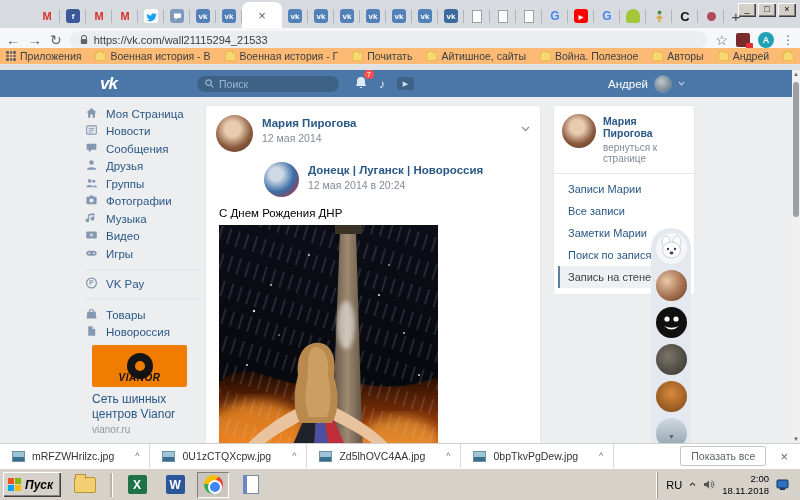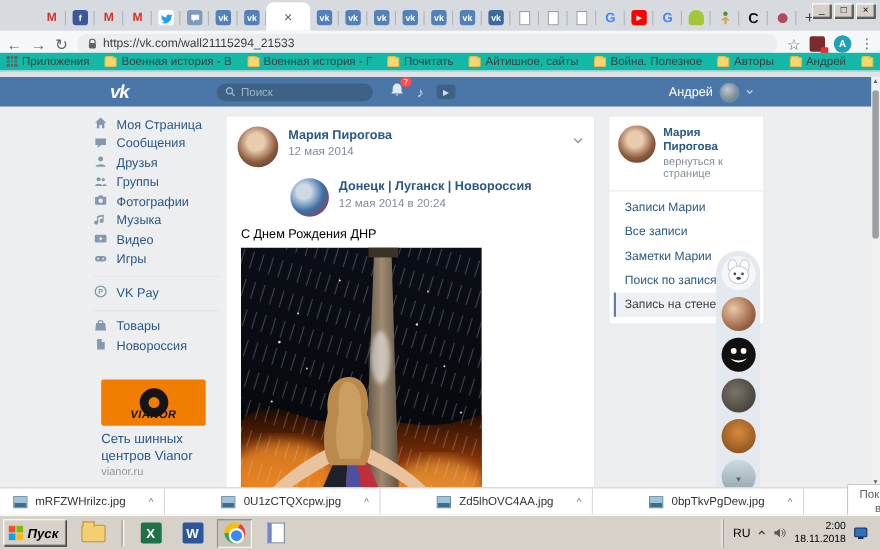--- a/index.html
+++ b/index.html
@@ -24,21 +24,21 @@
   .toolbar { position:absolute; left:0; top:28px; width:800px; height:24px; background:#f6f7f8; display:flex; align-items:center; padding:0 6px; gap:8px; }
   .navbtn { color:#5f6368; font-size:14px; line-height:1; cursor:pointer; }
   .omnibox { flex:1; height:18px; background:#ebedef; border-radius:9px; display:flex; align-items:center; padding:0 10px; gap:6px; }
   .url { font-size:11px; color:#3c4043; }
   .tb-right { display:flex; align-items:center; gap:8px; }
   .ext-badge { position:relative; width:14px; height:14px; background:#7a2c2c; border-radius:2px; cursor:pointer; }
   .ext-badge::after { content:""; position:absolute; right:-3px; bottom:-3px; width:7px; height:7px; background:#e03131; border-radius:1px; }
   .profile-chip { width:16px; height:16px; border-radius:50%; background:#21a1b5; color:#fff; font-size:9px; font-weight:bold; display:flex; align-items:center; justify-content:center; cursor:pointer; }
   .menu-dots { color:#5f6368; font-size:12px; cursor:pointer; }
 
-  .bookmarks { position:absolute; left:0; top:48px; width:800px; height:17px; background:#14b8a6; border-bottom:1px solid #e4e6e8; display:flex; align-items:center; padding:0 6px; gap:14px; font-size:10.5px; color:#3c4043; overflow:hidden; }
+  .bookmarks { position:absolute; left:0; top:48px; width:800px; height:17px; background:#fdba74; border-bottom:1px solid #e4e6e8; display:flex; align-items:center; padding:0 6px; gap:14px; font-size:10.5px; color:#3c4043; overflow:hidden; }
   .bm { display:flex; align-items:center; gap:4px; white-space:nowrap; cursor:pointer; }
   .bm-folder { width:11px; height:9px; background:#f7d774; border:1px solid #e4bc4a; border-radius:1px; position:relative; }
   .bm-folder::before { content:""; position:absolute; left:0; top:-2px; width:5px; height:2px; background:#f7d774; border:1px solid #e4bc4a; border-bottom:none; }
   .apps-grid { width:10px; height:10px; display:grid; grid-template-columns:repeat(3,1fr); gap:1px; }
   .apps-grid i { background:#5f6368; border-radius:1px; }
 
   
   .vk-header { position:absolute; left:0; top:70px; width:800px; height:27px; background:#4a76a8; display:flex; align-items:center; color:#fff; }
   .vk-logo { position:absolute; left:100px; font-weight:800; font-size:17px; font-style:italic; letter-spacing:-1px; cursor:pointer; }
   .vk-search { position:absolute; left:197px; width:142px; height:16px; background:#3d6286; border-radius:8px; display:flex; align-items:center; padding:0 8px; gap:5px; font-size:10.5px; color:#9cb5cf; cursor:text; }
@@ -87,21 +87,21 @@
 
   .dock { position:absolute; left:651px; top:131px; width:40px; height:215px; background:#e4e9ef; border-radius:20px 20px 0 0; display:flex; flex-direction:column; align-items:center; padding-top:5px; gap:6px; }
   .dock-av { width:31px; height:31px; border-radius:50%; flex:0 0 31px; position:relative; overflow:hidden; cursor:pointer; }
   .dock-caret { position:absolute; left:668px; top:336px; color:#5f6368; font-size:7px; }
 
   .scrollbar { position:absolute; right:0px; top:70px; width:8px; height:373px; background:#f0f0f0; }
   .sb-thumb { position:absolute; left:1px; top:12px; width:6px; height:135px; background:#9c9fa3; border-radius:3px; }
   .sb-arrow { position:absolute; left:0; width:8px; text-align:center; font-size:6px; color:#606468; }
 
   
-  .dlbar { position:absolute; left:0; top:443px; width:800px; height:25px; background:#fff; border-top:1px solid #cfcfcf; display:flex; align-items:center;gap:39px; }
+  .dlbar { position:absolute; left:0; top:443px; width:800px; height:25px; background:#fff; border-top:1px solid #cfcfcf; display:flex; align-items:center; }
   .dl-item { height:25px; display:flex; align-items:center; gap:7px; padding:0 10px 0 12px; border-right:1px solid #d9d9d9; cursor:pointer; }
   .dl-thumb { width:13px; height:11px; background:linear-gradient(#9fc3d8 55%, #3a6f8e 55%); border:1px solid #6b8fa5; }
   .dl-name { font-size:10.5px; color:#333; }
   .dl-caret { color:#707070; font-size:9px; margin-left:14px; }
   .dl-right { margin-left:auto; display:flex; align-items:center; gap:14px; padding-right:12px; }
   .showall { border:1px solid #c6c6c6; border-radius:2px; background:#fff; font-size:10.5px; color:#5f6368; padding:3px 10px; cursor:pointer; }
   .dl-close { color:#5f6368; font-size:13px; cursor:pointer; }
 
   
   .taskbar { position:absolute; left:0; top:468px; width:800px; height:32px; background:#d6d2ca; border-top:1px solid #fff; display:flex; align-items:center; padding:0 3px; }
@@ -361,20 +361,27 @@
   </div>
 
   <div class="page">
 
     <div class="sidemenu" id="sidemenu">
         <div class="sm-item">
           <span><svg width="13" height="14" viewBox="0 0 14 14" fill="#8499b1" style="color:#8499b1">
               <path d="M7 1.5 L12.5 6.5 H10.7 V12 H8.3 V8.7 H5.7 V12 H3.3 V6.5 H1.5 Z"></path>
             </svg></span>
           <span>Моя Страница</span>
+        </div>
+        <div class="sm-item">
+          <span><svg width="13" height="14" viewBox="0 0 14 14" fill="#8499b1" style="color:#8499b1">
+              <rect x="1.8" y="2.5" width="10.4" height="9" rx="1" fill="none" stroke="currentColor" stroke-width="1.2"></rect>
+              <path d="M4 5.2 h6 M4 7.2 h6 M4 9.2 h4" stroke="currentColor" stroke-width="1"></path>
+            </svg></span>
+          <span>Новости</span>
         </div>
         <div class="sm-item">
           <span><svg width="13" height="14" viewBox="0 0 14 14" fill="#8499b1" style="color:#8499b1">
               <path d="M1.8 2.5 h10.4 v6.5 h-5 l-3 2.8 v-2.8 h-2.4 z"></path>
             </svg></span>
           <span>Сообщения</span>
         </div>
         <div class="sm-item">
           <span><svg width="13" height="14" viewBox="0 0 14 14" fill="#8499b1" style="color:#8499b1">
               <circle cx="7" cy="4.3" r="2.4"></circle>

